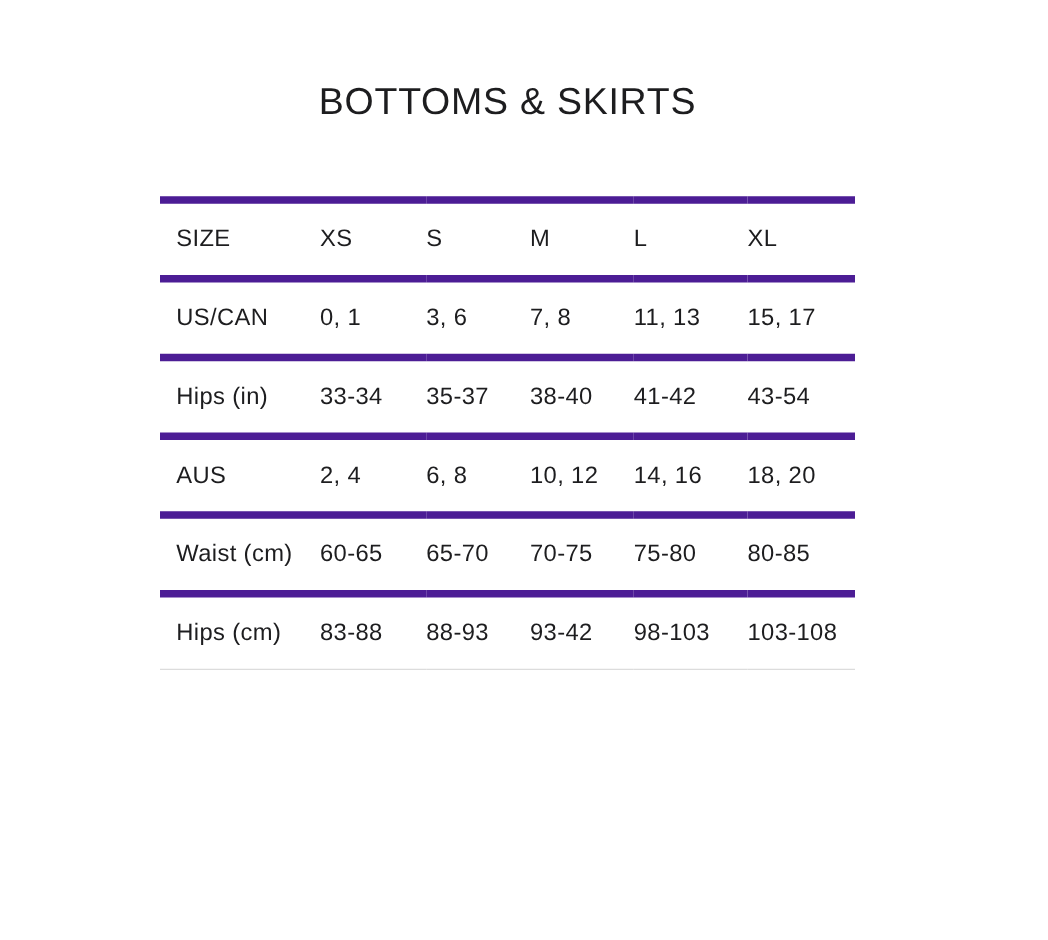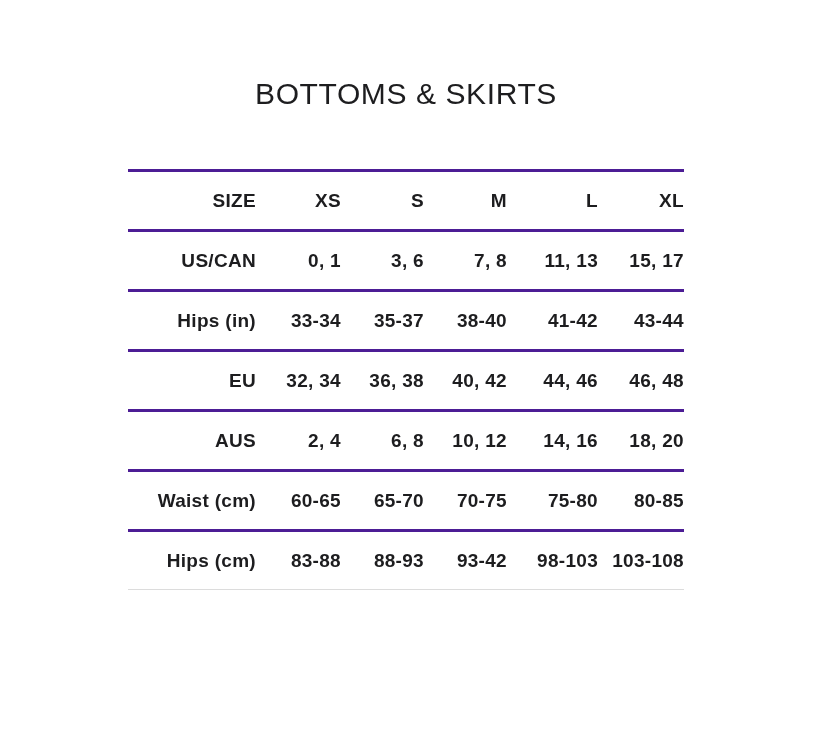--- a/index.html
+++ b/index.html
@@ -12,48 +12,48 @@
   .page {
     position: relative;
     width: 838px;
     height: 752px;
     background: #ffffff;
     overflow: hidden;
   }
   .content {
     position: absolute;
     left: 128px;
-    top: 12px;
+    top: 0;
     width: 556px;
   }
   .title {
     margin: 64px 0 0 0;
     text-align: center;
     font-size: 30px;
     line-height: 36px;
     font-weight: 400;
     letter-spacing: 0.6px;
     color: #1d1d1f;
     white-space: nowrap;
   }
   table.size-chart {
     width: 100%;
     border-collapse: collapse;
     margin-top: 57px;
     table-layout: fixed;
   }
   table.size-chart th,
   table.size-chart td {
-    border-top: 3px solid #4c1d95;
+    border-top: 6px solid #4c1d95;
     height: 57px;
     padding: 0;
-    text-align: right;
+    text-align: left;
     vertical-align: middle;
     font-size: 19px;
-    font-weight: 700;
+    font-weight: 400;
     letter-spacing: 0.3px;
     color: #1d1d1f;
     white-space: nowrap;
   }
   table.size-chart tbody tr:last-child th,
   table.size-chart tbody tr:last-child td {
     border-bottom: 1px solid #dcdcdc;
   }
   table.size-chart th:first-child,
   table.size-chart td:first-child {
@@ -101,29 +101,21 @@
           <td>7, 8</td>
           <td>11, 13</td>
           <td>15, 17</td>
         </tr>
         <tr>
           <td>Hips (in)</td>
           <td>33-34</td>
           <td>35-37</td>
           <td>38-40</td>
           <td>41-42</td>
-          <td>43-44</td>
-        </tr>
-        <tr>
-          <td>EU</td>
-          <td>32, 34</td>
-          <td>36, 38</td>
-          <td>40, 42</td>
-          <td>44, 46</td>
-          <td>46, 48</td>
+          <td>43-54</td>
         </tr>
         <tr>
           <td>AUS</td>
           <td>2, 4</td>
           <td>6, 8</td>
           <td>10, 12</td>
           <td>14, 16</td>
           <td>18, 20</td>
         </tr>
         <tr>

